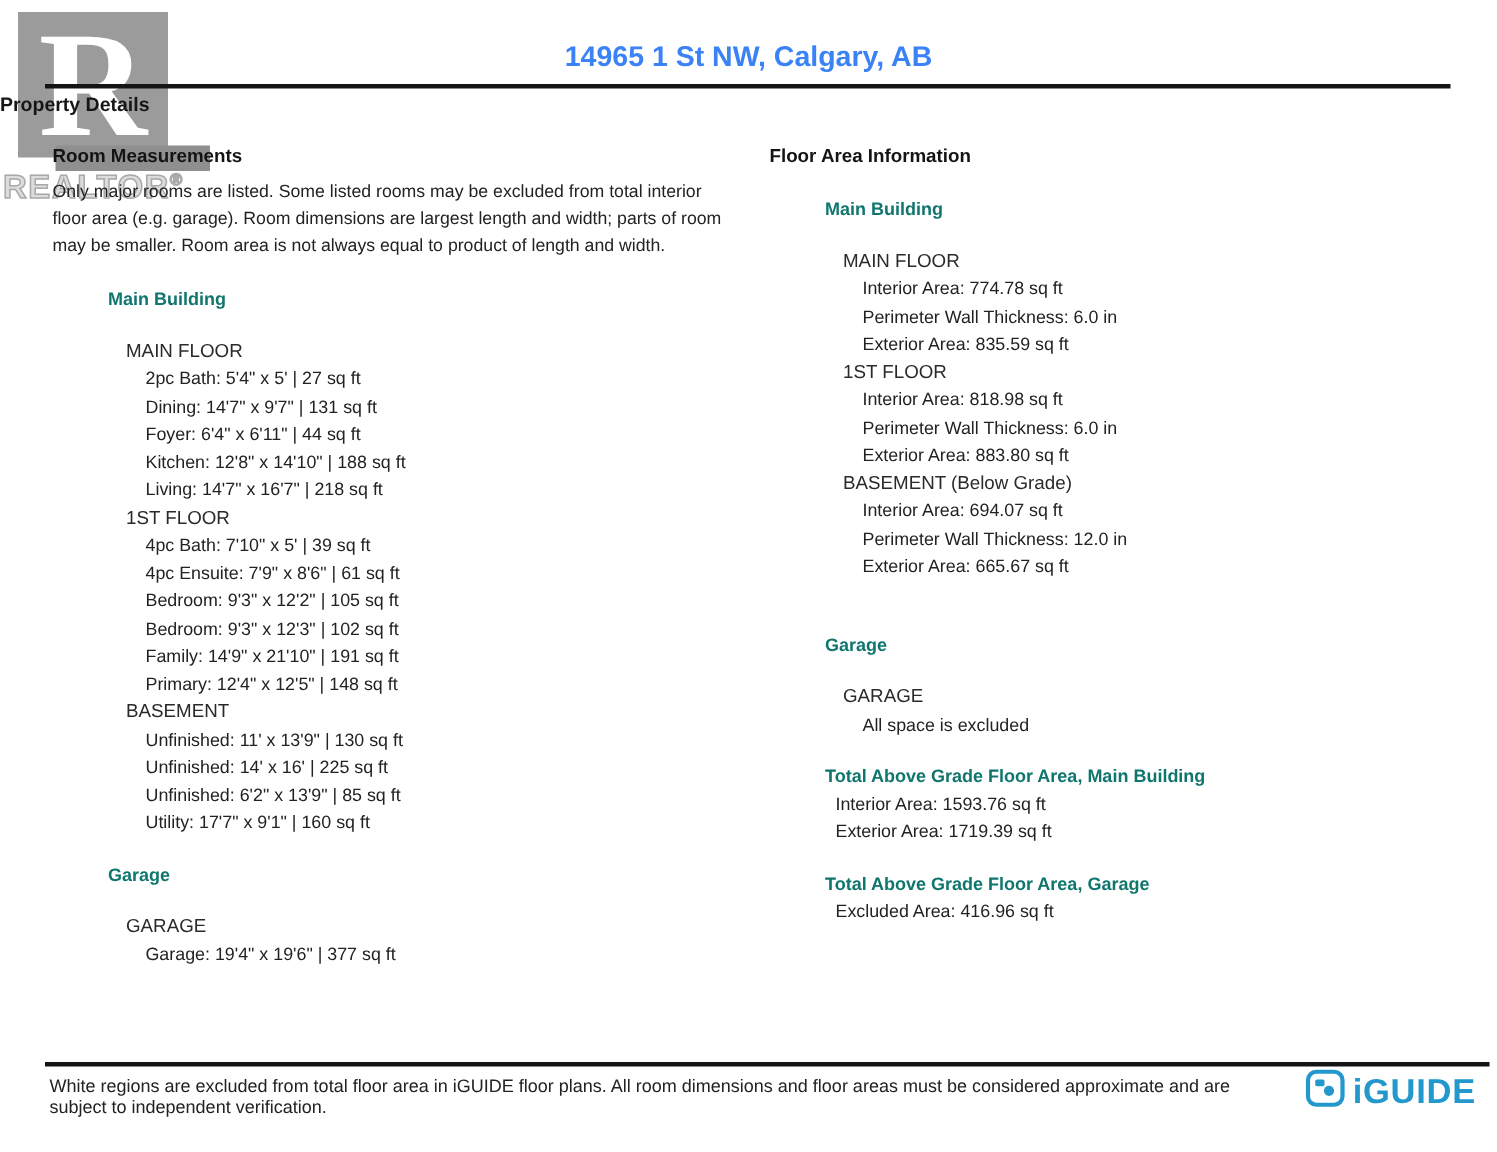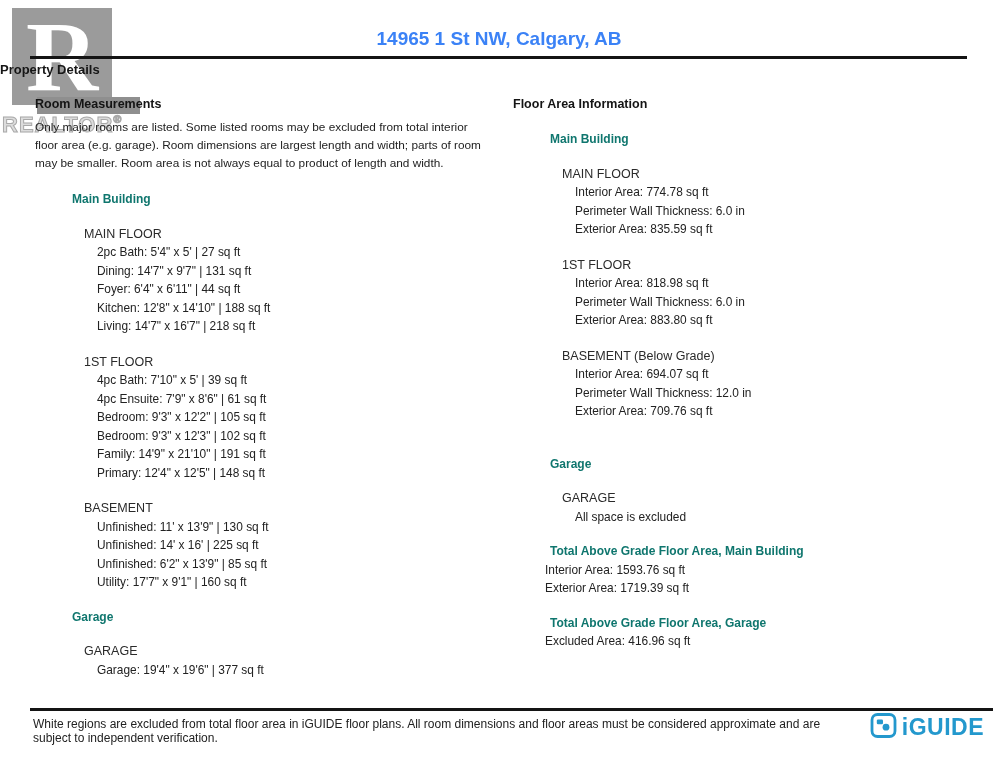--- a/index.html
+++ b/index.html
@@ -36,25 +36,25 @@
   
   .col{position:absolute;top:97px;z-index:1;}
   .col-left{left:35px;width:450px;}
   .col-right{left:513px;width:457px;}
   .col-heading{font-size:12.5px;font-weight:bold;line-height:15px;color:#141414;}
   .col-desc{margin-top:6px;font-size:11.8px;line-height:18px;color:#222;}
   .group{margin-top:16px;}
   .sections > .group:first-child{margin-top:18px;}
   #right-sections > .group:nth-child(2){margin-top:34px;}
   .group-heading{margin-left:37px;font-size:12px;font-weight:bold;line-height:18.5px;color:#0f766e;}
-  .floor-block{margin-top:17px;}
+  .floor-block{}
   .group-heading + .floor-block{margin-top:16px;}
   .floor-label{margin-left:49px;font-size:12.5px;line-height:18.5px;color:#2a2a2a;}
   .line{margin-left:62px;font-size:11.9px;line-height:18.5px;color:#222;white-space:nowrap;}
-  .line.lvl2{margin-left:32px;}
+  .line.lvl2{margin-left:44px;}
   
   .footer-rule{position:absolute;left:30px;top:708px;width:963px;height:3px;background:#141414;z-index:2;}
   .footer-note{position:absolute;left:33px;top:717px;width:800px;font-size:12px;color:#222;z-index:2;}
   .iguide-logo{
     position:absolute;right:14px;top:712px;height:30px;display:flex;z-index:2;
   }
   .iguide-icon{display:block;margin-right:5px;}
   .iguide-word{
     font-size:23px;font-weight:bold;letter-spacing:0.5px;line-height:30px;
   }
@@ -129,21 +129,21 @@
           <div class="floor-block">
             <div class="floor-label">1ST FLOOR</div>
             <div class="line">Interior Area: 818.98 sq ft</div>
             <div class="line">Perimeter Wall Thickness: 6.0 in</div>
             <div class="line">Exterior Area: 883.80 sq ft</div>
           </div>
           <div class="floor-block">
             <div class="floor-label">BASEMENT (Below Grade)</div>
             <div class="line">Interior Area: 694.07 sq ft</div>
             <div class="line">Perimeter Wall Thickness: 12.0 in</div>
-            <div class="line">Exterior Area: 709.76 sq ft</div>
+            <div class="line">Exterior Area: 665.67 sq ft</div>
           </div>
         </div>
         <div class="group">
           <div class="group-heading">Garage</div>
           <div class="floor-block">
             <div class="floor-label">GARAGE</div>
             <div class="line">All space is excluded</div>
           </div>
         </div>
         <div class="group">

